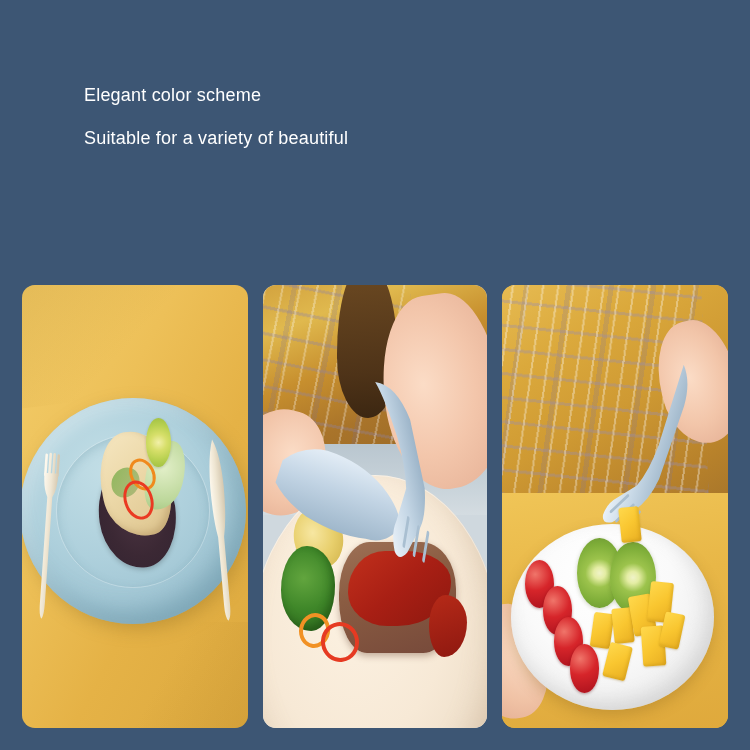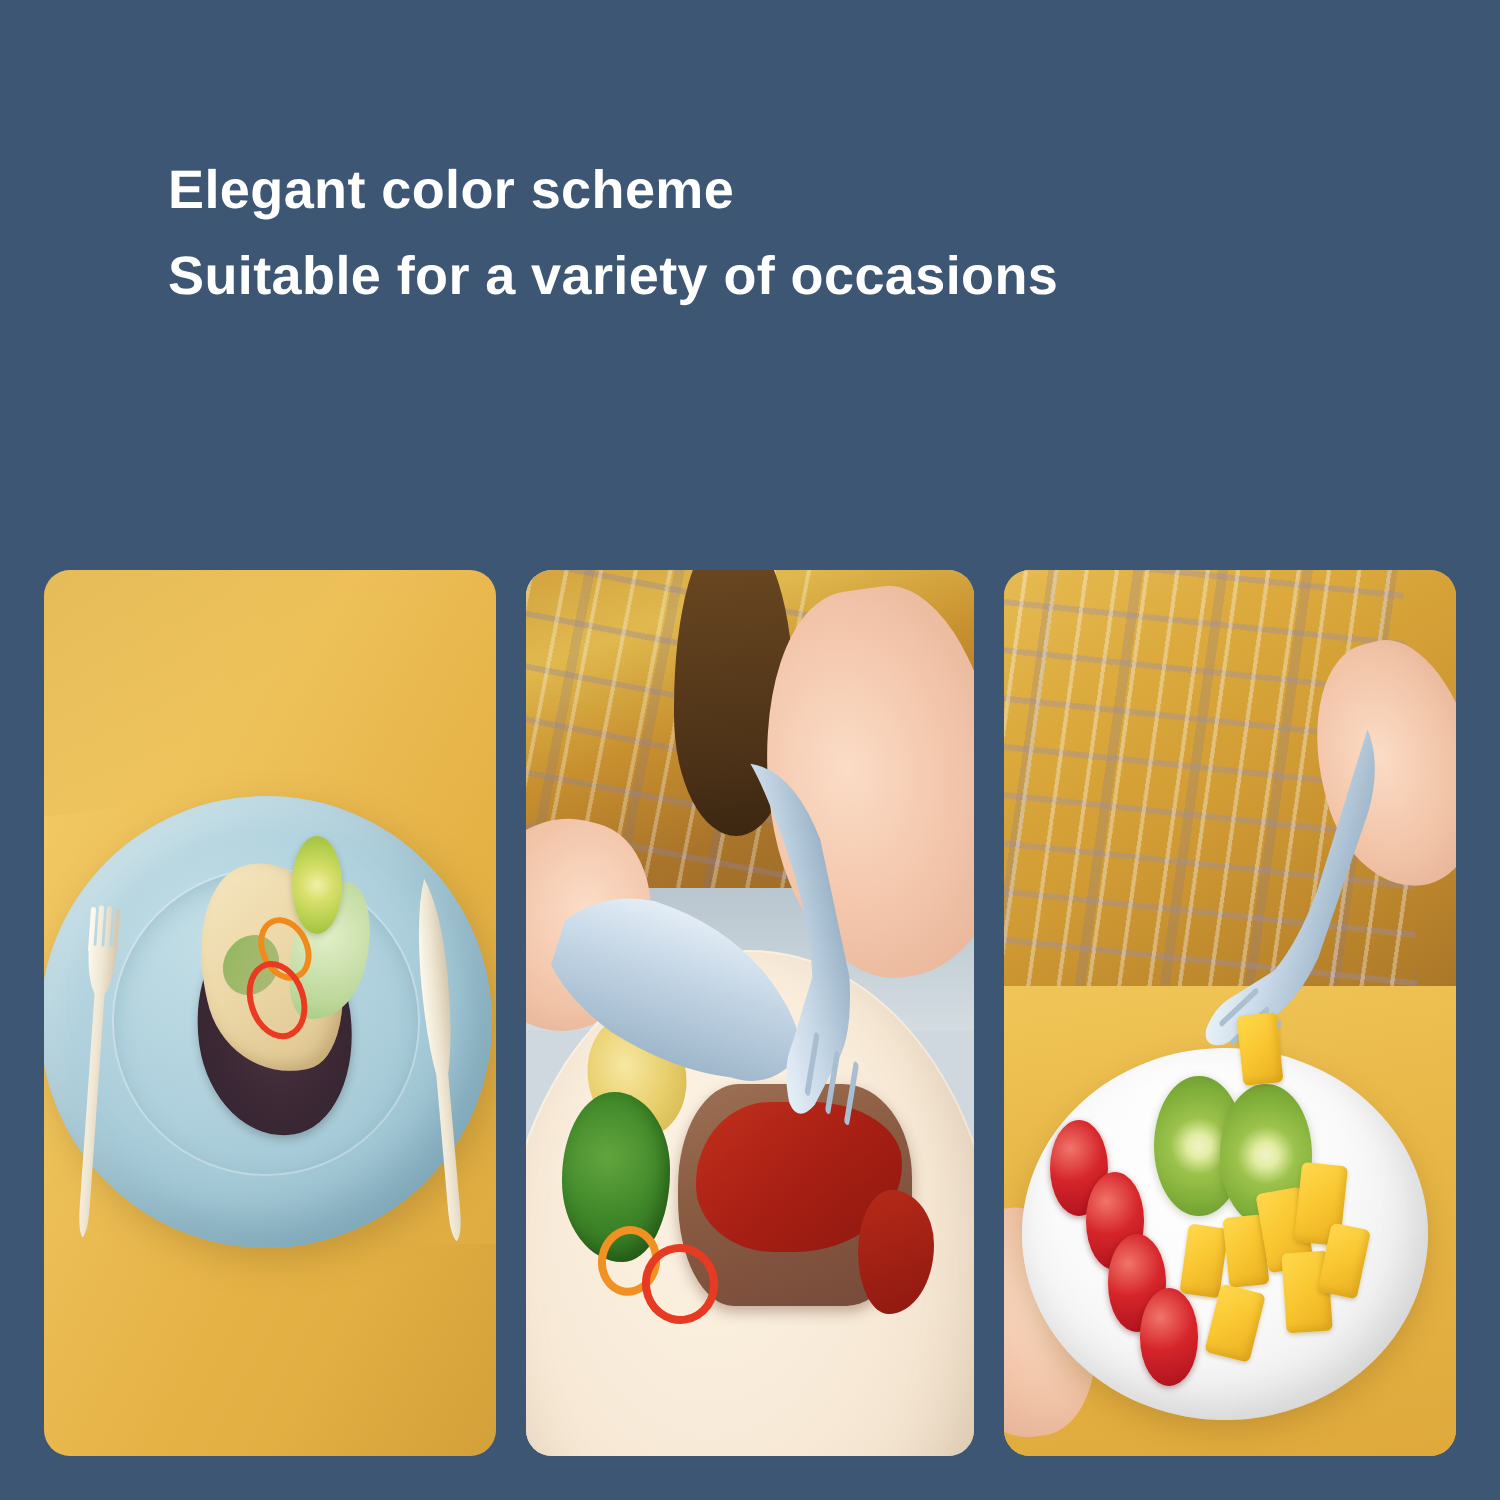--- a/index.html
+++ b/index.html
@@ -12,23 +12,23 @@
   }
 
   
   .headline{
     position:absolute;
     left:84px; top:74px;
     width:620px;
   }
   .headline .line{
     color:#ffffff;
-    font-size:27px;
+    font-size:18px;
     line-height:43px;
-    font-weight:700;
+    font-weight:400;
     letter-spacing:0.2px;
     white-space:nowrap;
   }
 
   
   .panels{
     position:absolute;
     left:0; top:285px;
     width:750px; height:443px;
   }
@@ -339,21 +339,21 @@
     z-index:3;
   }
 
   .svgfull{ width:100%; height:100%; display:block; overflow:visible; }
 </style>
 </head>
 <body>
 
 <div class="headline">
   <div class="line">Elegant color scheme</div>
-  <div class="line">Suitable for a variety of occasions</div>
+  <div class="line">Suitable for a variety of beautiful</div>
 </div>
 
 <div class="panels">
 
   <div class="panel p1">
     <div class="scene"></div>
     <div class="tbl-shade"></div>
     <div class="tbl-shade2"></div>
 
     <div class="plate-shadow"></div>

